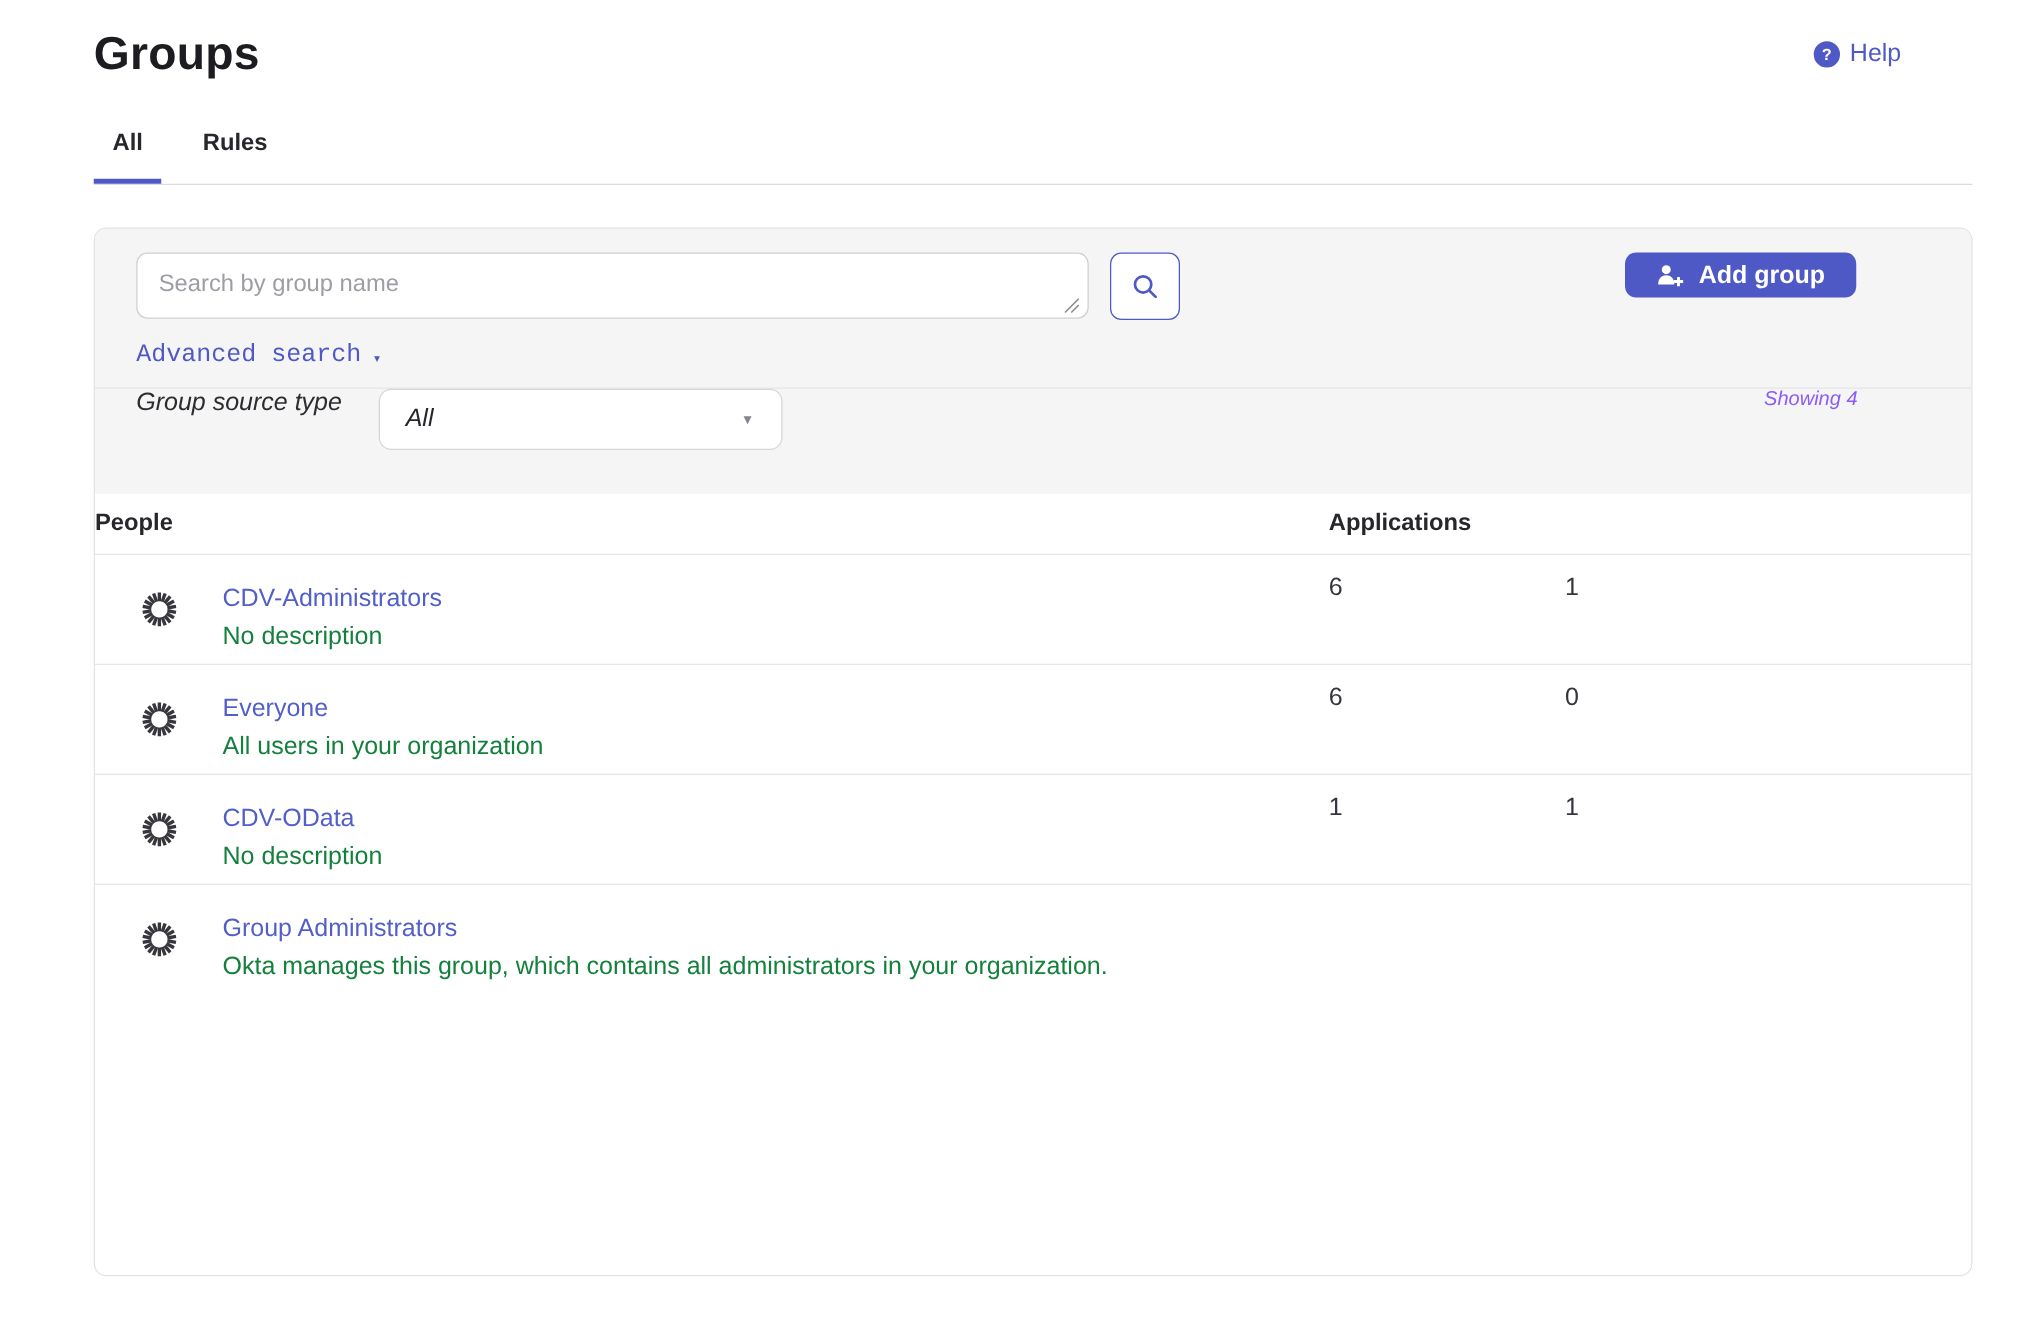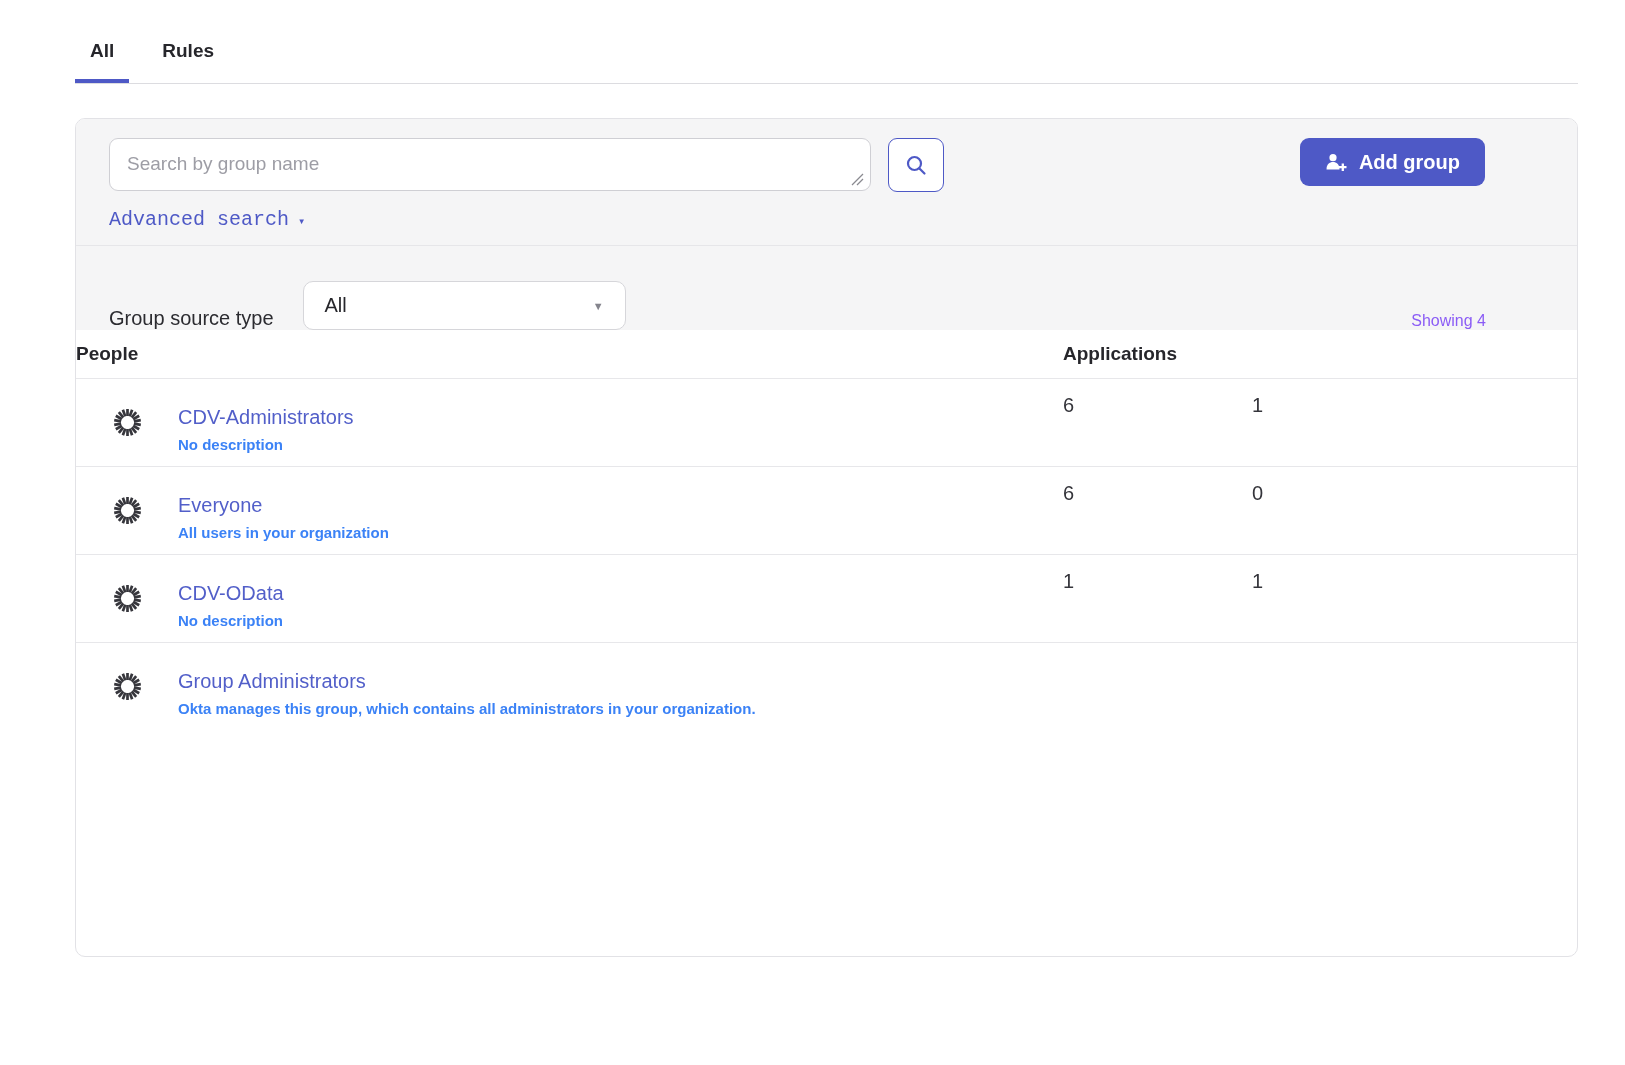--- a/index.html
+++ b/index.html
@@ -27,47 +27,47 @@
   .search-section { padding:19px 92px 14px 33px; }
   .search-line { display:flex; align-items:flex-start; }
   .search-box-wrap { position:relative; width:762px; }
   .search-textarea { width:762px; height:53px; resize:none; border:1px solid #cfcfd4; border-radius:9px;
                      background:#fff; font-family:"Liberation Sans", sans-serif; font-size:19px; color:#26262b;
                      padding:14px 46px 14px 17px; outline:none; }
   .search-textarea::placeholder { color:#9d9da5; }
   .grip { position:absolute; right:7px; bottom:9px; }
   .search-btn { width:56px; height:54px; margin-left:17px; border:1.5px solid #4e59c6; border-radius:9px;
                 background:#fff; display:flex; align-items:center; justify-content:center; cursor:pointer; }
-  .add-group-btn { margin-left:auto; height:48px; padding:0 25px; border:none; border-radius:9px; background:#4e59c6;
+  .add-group-btn { margin-left:auto; height:36px; padding:0 25px; border:none; border-radius:9px; background:#4e59c6;
                    color:#fff; font-family:"Liberation Sans", sans-serif; font-size:20px; font-weight:bold;
                    display:flex; align-items:center; gap:11px; cursor:pointer; }
   .advanced-row { margin-top:13px; display:flex; align-items:center; gap:9px; color:#4e59c6; font-size:20px; cursor:pointer;font-family:Liberation Mono, monospace; }
   .adv-caret { font-size:12px; padding-top:3px; }
 
   
-  .filter-section { border-top:1px solid #e6e6e9; height:85px; display:flex; align-items:flex-end;
-                    padding:0 91px 0 33px; }
+  .filter-section { border-top:1px solid #e6e6e9; height:85px; display:flex; align-items:flex-start;
+                    padding:0 91px 0 33px;font-style:italic; }
   .filter-label { font-size:20px; color:#2b2b30; }
   .select { margin-left:29px; width:323px; height:49px; background:#fff; border:1px solid #d6d6da; border-radius:10px;
             display:flex; align-items:center; justify-content:space-between; padding:0 21px; cursor:pointer; }
   .select-value { font-size:20px; color:#26262b; }
   .select-caret { font-size:11px; color:#85858d; }
   .showing { margin-left:auto; font-size:16px; color:#8b5cf6; }
 
   
   .thead, .trow { display:grid; grid-template-columns:1fr 189px 325px; }
   .thead { height:48px; align-items:center; }
   .th { font-size:19px; font-weight:bold; color:#26262b; }
   .th-name { padding-left:16px; }
   .trow { height:88px; border-top:1px solid #e7e7ea; }
   .cell-name { display:flex; padding-left:33px;align-items:center; }
   .burst-wrap { align-self:center; width:37px; height:37px; margin-right:32px; flex-shrink:0; }
   .name-block { padding-top:13px; }
   .group-link { font-size:20px; color:#525fc9; text-decoration:none; cursor:pointer; display:inline-block; }
-  .group-desc { font-size:15px; color:#3b82f6; margin-top:7px;font-weight:bold; }
+  .group-desc { font-size:20px; color:#15803d; margin-top:7px; }
   .num-cell { padding-top:15px; font-size:20px; color:#35353b; }
 </style>
 </head>
 <body>
 
 <svg width="0" height="0" style="position:absolute" aria-hidden="true">
   <defs>
     <g id="burst" stroke="#36363c" stroke-width="2.7">
       <line x1="18.5" y1="5" x2="18.5" y2="12"></line>
       <line x1="18.5" y1="5" x2="18.5" y2="12" transform="rotate(20 18.5 18.5)"></line>
@@ -86,20 +86,27 @@
       <line x1="18.5" y1="5" x2="18.5" y2="12" transform="rotate(280 18.5 18.5)"></line>
       <line x1="18.5" y1="5" x2="18.5" y2="12" transform="rotate(300 18.5 18.5)"></line>
       <line x1="18.5" y1="5" x2="18.5" y2="12" transform="rotate(320 18.5 18.5)"></line>
       <line x1="18.5" y1="5" x2="18.5" y2="12" transform="rotate(340 18.5 18.5)"></line>
     </g>
   </defs>
 </svg>
 
 <div class="page">
 
+  <div class="header-row">
+    <div class="page-title">Groups</div>
+    <div class="help-link">
+      <span class="help-icon">?</span>
+      <span>Help</span>
+    </div>
+  </div>
 
   <div class="tabs">
     <div class="tab active">All</div>
     <div class="tab">Rules</div>
   </div>
 
   <div class="panel">
 
     <div class="panel-gray">
       <div class="search-section">

